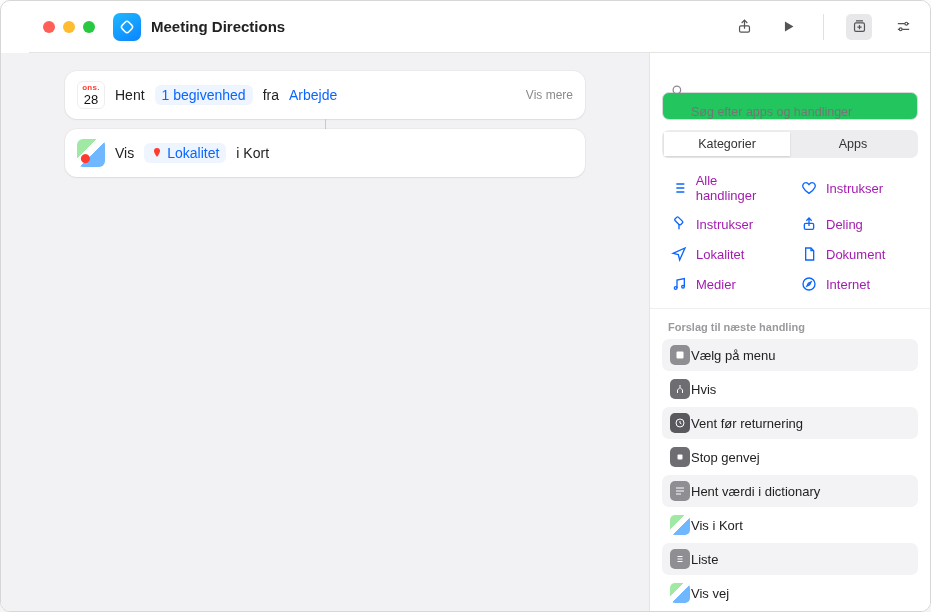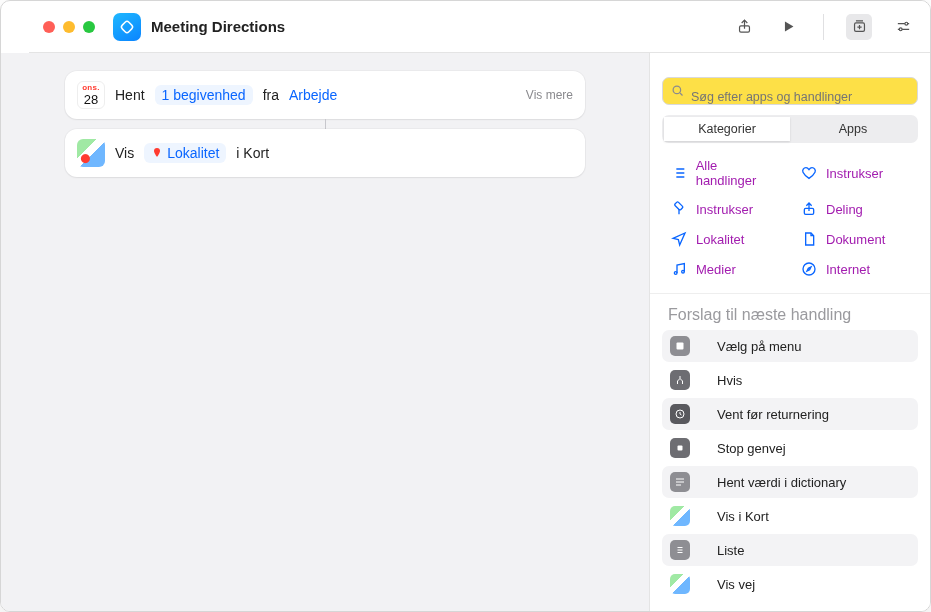--- a/index.html
+++ b/index.html
@@ -24,34 +24,34 @@
   .cal-icon .d{color:#111;font-size:13px;font-weight:400;margin-top:1px;}
   .maps-icon{width:28px;height:28px;border-radius:6px;background:linear-gradient(135deg,#a0e9a4 0 35%,#fff 35% 55%,#6fb7ff 55% 100%);position:relative;overflow:hidden;}
   .maps-icon::after{content:"";position:absolute;inset:0;background:radial-gradient(circle at 30% 70%, #ff3b30 0 4px, transparent 5px);}
   .token { display:inline-flex;align-items:center;gap:4px;background:#eef5ff;color:#0a66ff;border-radius:6px;padding:2px 7px;font-weight:500;}
   .token.withicon svg{width:12px;height:12px;}
   .token-plain{color:#0a66ff;font-weight:500;}
   .show-more{margin-left:auto;color:#8a8a8e;font-size:12px;}
   .sidebar { width: 281px; border-left:1px solid #e4e4e4; display:flex; flex-direction:column; background:#fff;}
   .side-top { display:flex; gap:18px; justify-content:flex-end; padding:12px 16px 8px; }
   .search { margin: 4px 12px 10px; position:relative;}
-  .search input { width:100%; height:28px; border-radius:7px; border:1px solid #d9d9dc; background:#fde047; padding: 12px 10px 0 28px; font-size:12.5px; color:#333;}
+  .search input { width:100%; height:28px; border-radius:7px; border:1px solid #d9d9dc; background:#22c55e; padding: 12px 10px 0 28px; font-size:12.5px; color:#333;margin-top:15px;}
   .search svg{position:absolute;left:8px;top:6px;width:15px;height:15px;color:#8a8a8e;}
   .seg { display:flex; margin:0 12px 12px; background:#ededef; border-radius:7px; padding:2px;}
   .seg button{flex:1;border:none;background:transparent;font-size:12.5px;padding:5px 0;border-radius:0;color:#333;cursor:pointer;}
   .seg button.active{background:#fff;box-shadow:0 1px 2px rgba(0,0,0,0.12);font-weight:500;}
   .cat-grid{display:grid;grid-template-columns:1fr 1fr;gap:6px 8px;padding:0 14px 12px;border-bottom:1px solid #eee;}
   .cat{display:flex;align-items:center;gap:8px;font-size:13px;color:#a21caf;padding:3px 6px;border-radius:6px;}
   .cat.selected{background:#e8e8ea;}
   .cat .ico{width:18px;height:18px;display:flex;align-items:center;justify-content:center;color:#0a66ff;}
   .cat .ico.gold{color:#b58b00;}
   .cat .ico svg{width:16px;height:16px;}
-  .sugg-head{font-size:16px;color:#9a9a9e;padding:12px 18px 6px;font-weight:400;}
+  .sugg-head{font-size:11px;color:#9a9a9e;padding:12px 18px 6px;font-weight:700;}
   .sugg-list{padding:0 12px 20px;overflow:auto;}
-  .sugg{display:flex;align-items:center;gap:27px;padding:6px 8px;border-radius:7px;font-size:13px;color:#222;margin-bottom:2px;}
+  .sugg{display:flex;align-items:center;gap:1px;padding:6px 8px;border-radius:7px;font-size:13px;color:#222;margin-bottom:2px;}
   .sugg:nth-child(odd){background:#f3f3f5;}
   .sugg .sic{width:20px;height:20px;border-radius:5px;display:flex;align-items:center;justify-content:center;color:#fff;flex-shrink:0;}
   .sic svg{width:12px;height:12px;}
   .sic.gray{background:#8e8e93;} .sic.dgray{background:#6d6d72;} .sic.char{background:#59595e;}
   .sic.maps{background:linear-gradient(135deg,#a0e9a4 0 35%,#fff 35% 55%,#6fb7ff 55% 100%);}
   .sep{width:1px;height:26px;background:#e0e0e2;}
   .rightcluster{display:flex;align-items:center;gap:18px;}
 </style>
 </head>
 <body>

